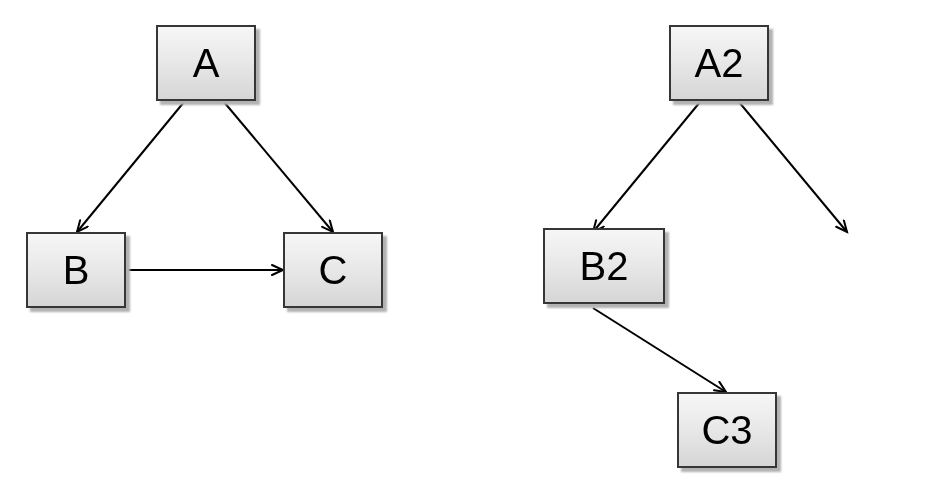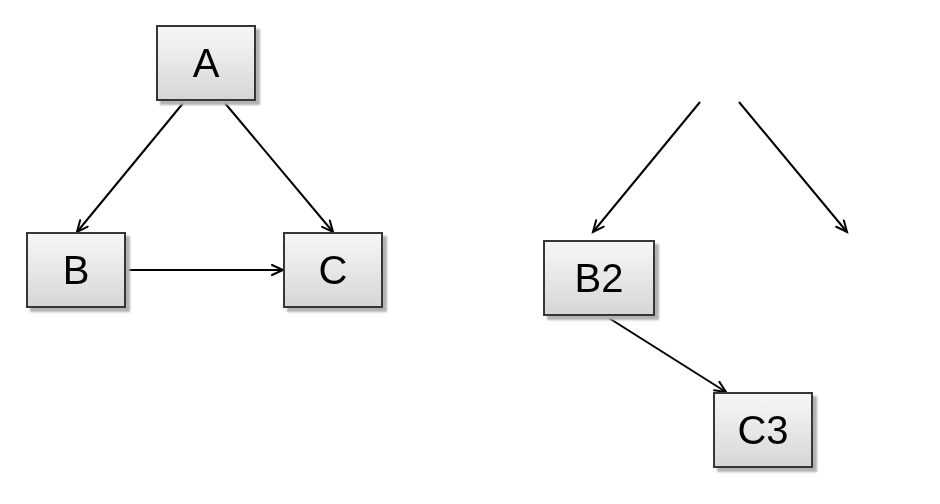--- a/index.html
+++ b/index.html
@@ -60,19 +60,22 @@
 
   <div class="node" style="left: 156px; top: 25px; width: 100px; height: 76px;">
     <span class="lbl">A</span>
   </div>
   <div class="node" style="left: 26px; top: 232px; width: 100px; height: 76px;">
     <span class="lbl">B</span>
   </div>
   <div class="node" style="left: 283px; top: 232px; width: 100px; height: 76px;">
     <span class="lbl">C</span>
   </div>
-  <div class="node" style="left: 543px; top: 240px; width: 112px; height: 76px;">
+  <div class="node" style="left: 669px; top: 25px; width: 100px; height: 76px;">
+    <span class="lbl">A2</span>
+  </div>
+  <div class="node" style="left: 543px; top: 228px; width: 122px; height: 76px;">
     <span class="lbl">B2</span>
   </div>
-  <div class="node" style="left: 677px; top: 392px; width: 100px; height: 76px; margin-left: 36px;">
+  <div class="node" style="left: 677px; top: 392px; width: 100px; height: 76px;">
     <span class="lbl">C3</span>
   </div>
 </div>
 
 </body></html>

